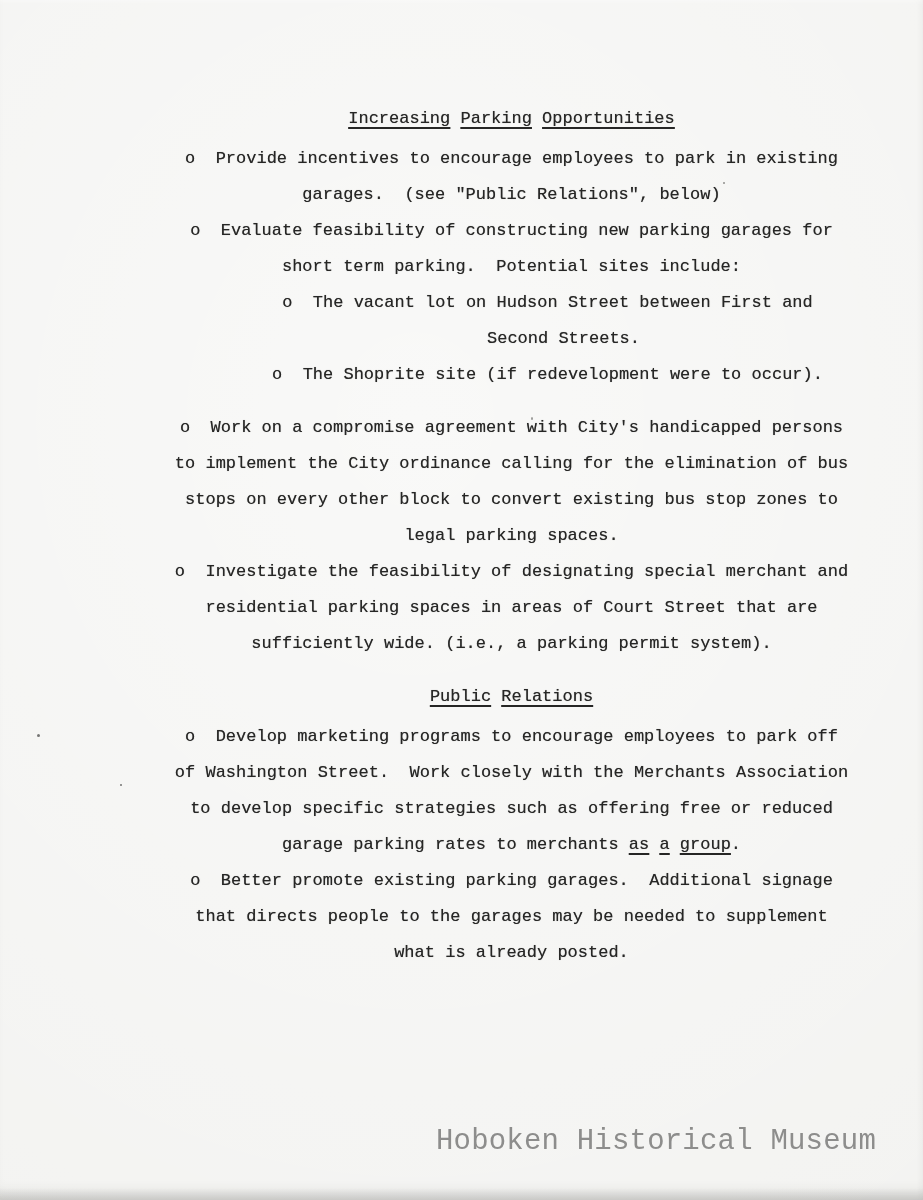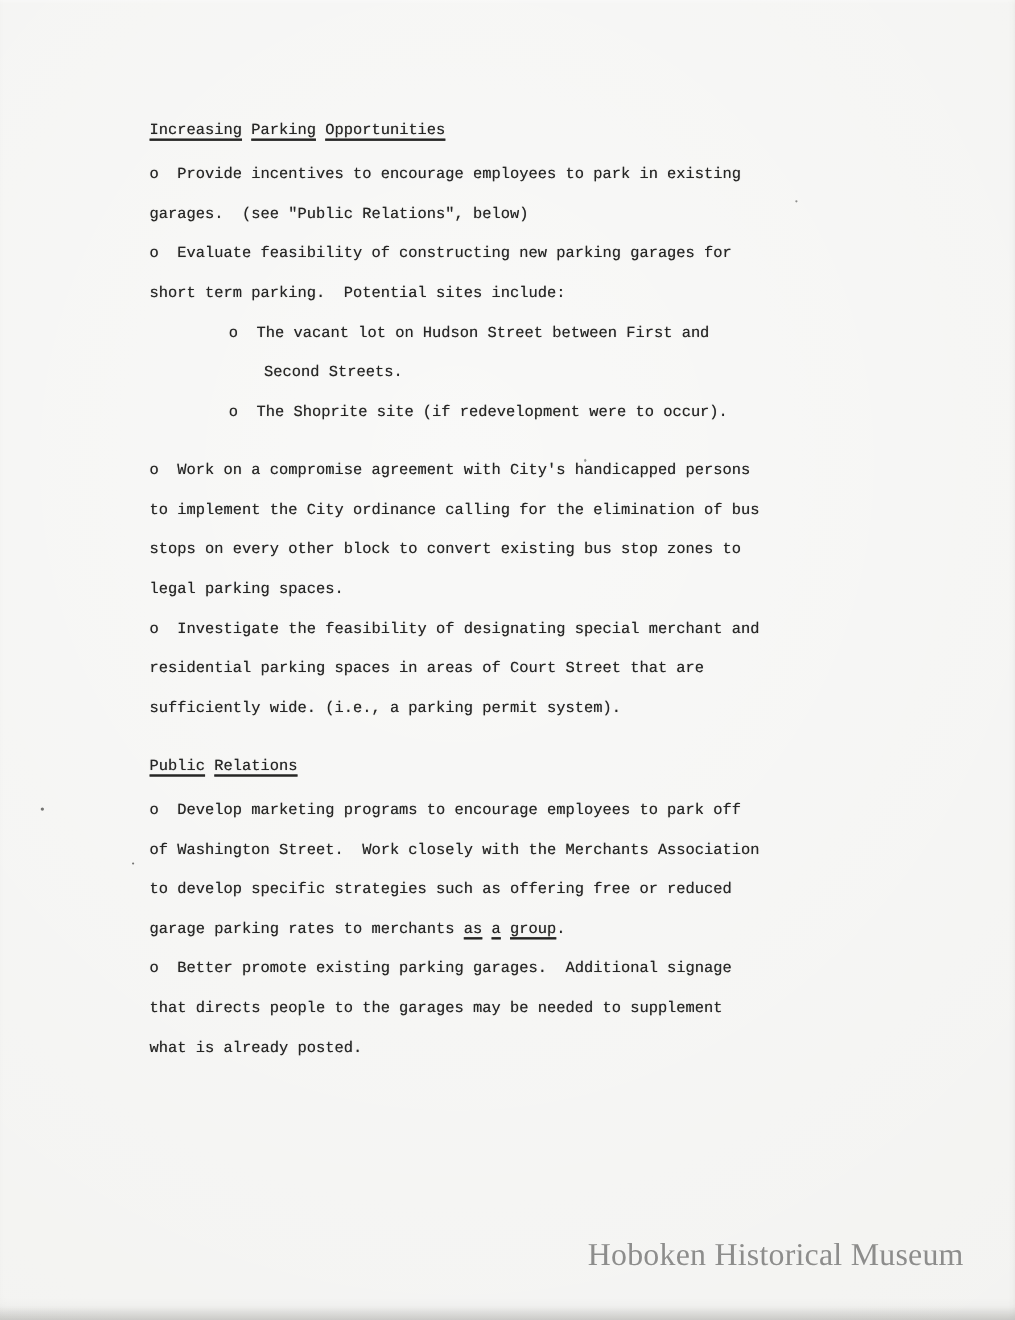--- a/index.html
+++ b/index.html
@@ -18,44 +18,45 @@
       inset 0 -16px 14px -10px rgba(60,60,58,0.16),
       inset 0 4px 6px -4px rgba(255,255,255,0.6),
       inset -6px 0 8px -6px rgba(60,60,58,0.06);
   }
   .edge-bottom {
     position: absolute; left: 0; right: 0; bottom: 0; height: 12px;
     background: linear-gradient(rgba(120,120,116,0), rgba(120,120,116,0.18));
   }
   .content {
     position: absolute; top: 101px; left: 136px; right: 36px;
-    font-size: 14px; line-height: 36px;
+    font-size: 17px; line-height: 36px;
     color: #262625;
     text-shadow: 0 0 0.7px rgba(35,35,33,0.6);
     white-space: pre-wrap;
+    text-align: center;
   }
   .section.gap { margin-top: 17px; }
   .section-heading { margin-bottom: 4px; }
   .u {
     text-decoration: underline;
     text-decoration-thickness: 1.7px;
     text-underline-offset: 4px;
   }
   .para.gap { margin-top: 17px; }
   .line { min-height: 36px; }
   .footer-pageno {
     position: absolute; left: 12px; right: 0; bottom: 33px;
     text-align: center;
     font-size: 18px; line-height: 1;
     color: #2a2a28;
     text-shadow: 0 0 0.7px rgba(35,35,33,0.6);
   }
   .watermark {
     position: absolute; right: 47px; bottom: 44px;
-    font-family: Liberation Serif, serif;
+    font-family: Liberation Mono, monospace;
     font-size: 29px; line-height: 1;
     color: #8d8d8c;
     letter-spacing: 0.2px;
   }
   .speck { position: absolute; background: #4a4a48; border-radius: 50%; opacity: 0.75; }
   .speck.s1 { left: 37px;  top: 734px;  width: 3px; height: 3px; }
   .speck.s2 { left: 120px; top: 784px;  width: 2px; height: 2px; }
   .speck.s3 { left: 531px; top: 417px;  width: 2px; height: 3px; opacity: 0.55; }
   .speck.s4 { left: 723px; top: 182px;  width: 2px; height: 2px; opacity: 0.6; }
   .speck.s5 { left: 399px; top: 424px;  width: 2px; height: 2px; opacity: 0.5; }

